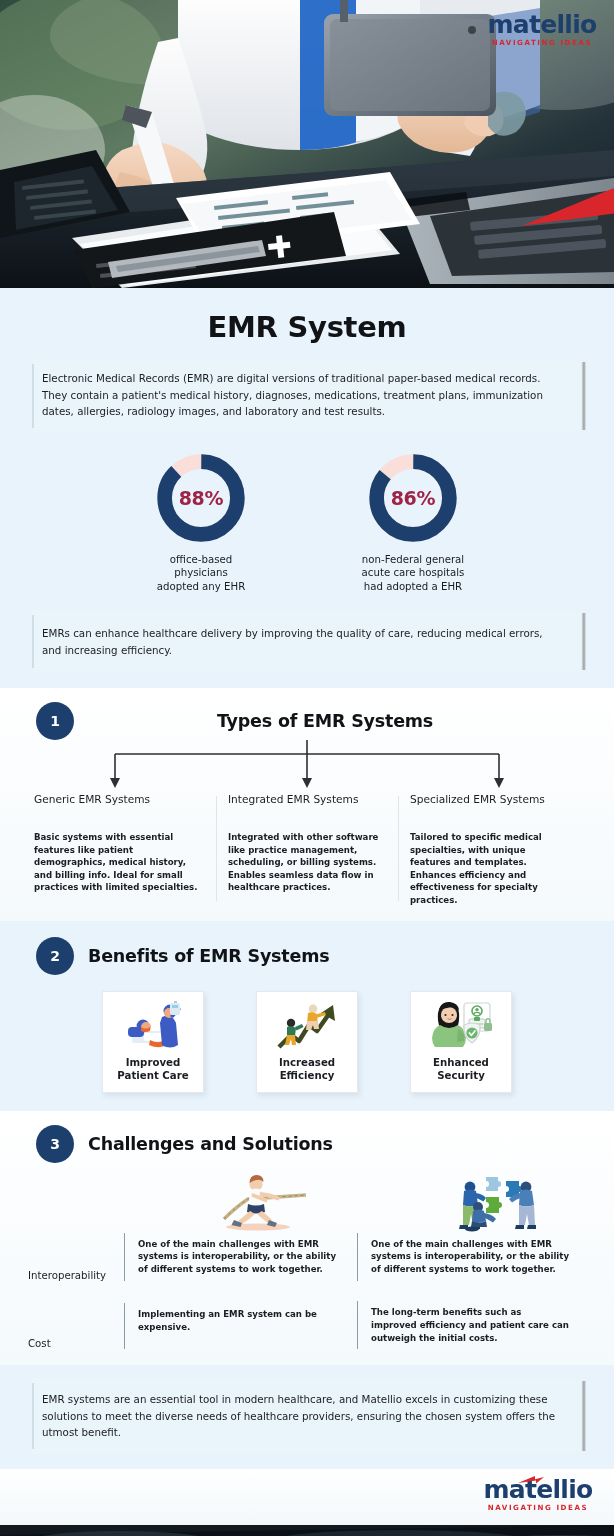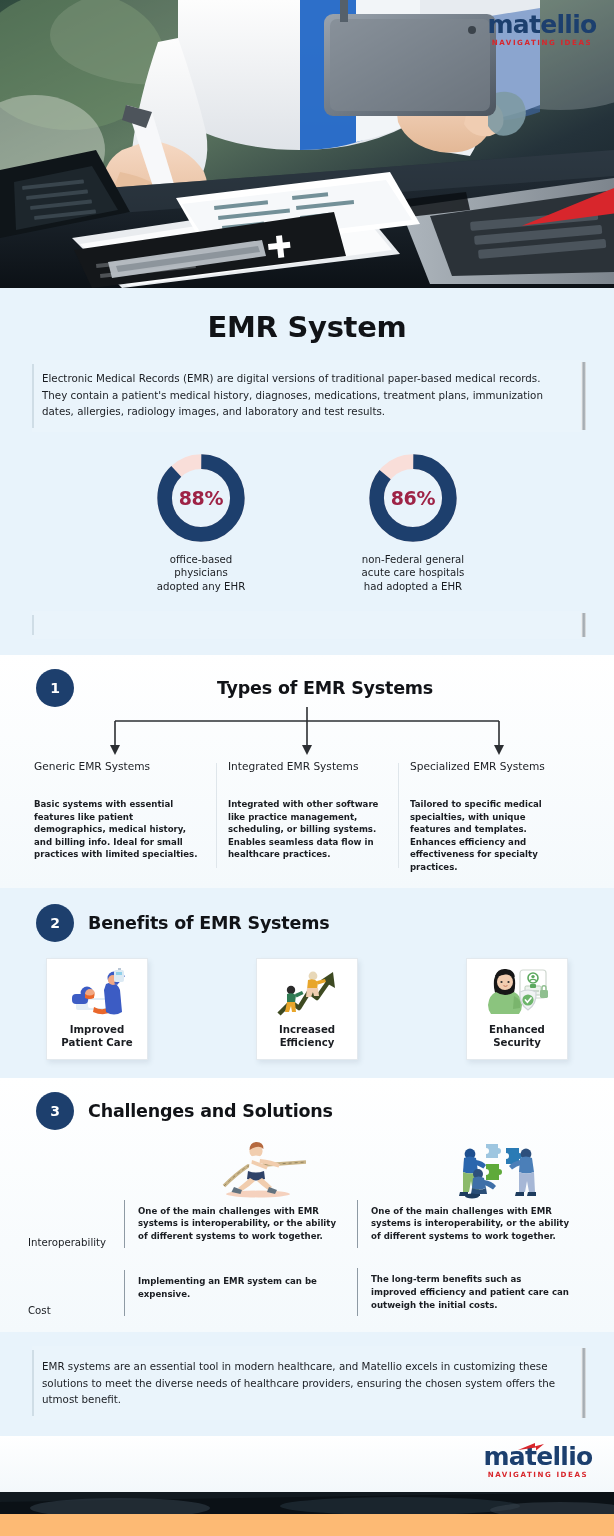--- a/index.html
+++ b/index.html
@@ -199,21 +199,21 @@
     font-weight: bold;
     font-size: 8.6px;
     line-height: 12.6px;
     color: #1a1d22;
   }
 
   
   .benefit-row {
     display: flex;
     justify-content: center;
-    gap: 108px;
+    gap: 52px;
     padding-top: 16px;
   }
   .benefit-card {
     width: 102px;
     background: #ffffff;
     border: 1px solid #e3e9ee;
     box-shadow: 2px 3px 5px rgba(60,80,100,0.10);
     padding: 8px 4px 9px 4px;
     text-align: center;
   }
@@ -455,20 +455,21 @@
         <div class="donut-cap">
           <div>non-Federal general</div>
           <div>acute care hospitals</div>
           <div>had adopted a EHR</div>
         </div>
       </div>
     </div>
 
     <div class="hl-box" style="margin-top:18px;padding-top:14px;padding-bottom:14px;">
       <div class="hl-bar"></div>
+      <div class="hl-text">EMRs can enhance healthcare delivery by improving the quality of care, reducing medical errors, and increasing efficiency.</div>
     </div>
   </div>
 
   <div class="band-white" style="padding-top:14px;padding-bottom:14px;">
     <div class="sec-head">
       <div class="num-badge">1</div>
       <div class="sec-title sec-title-center">Types of EMR Systems</div>
     </div>
 
     <div class="tree">

